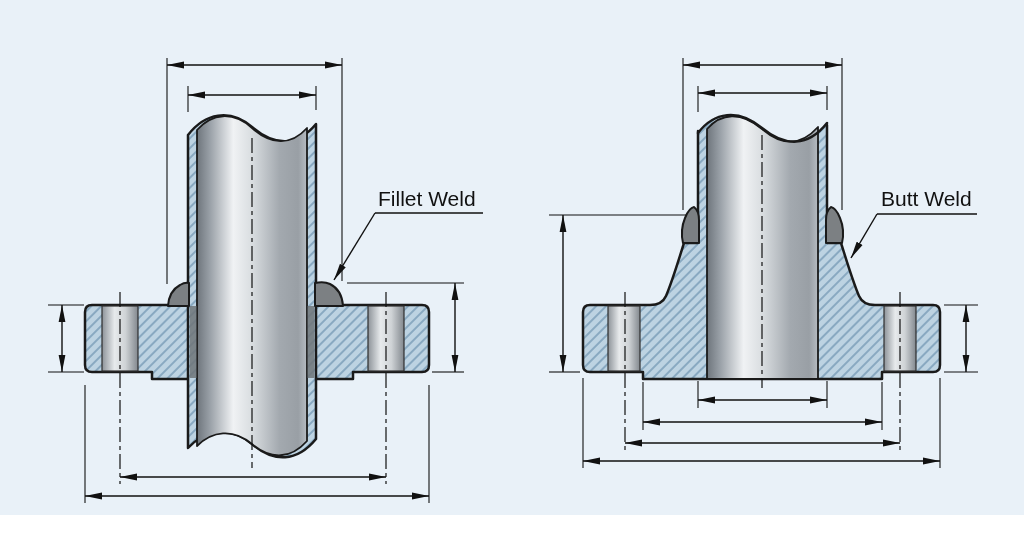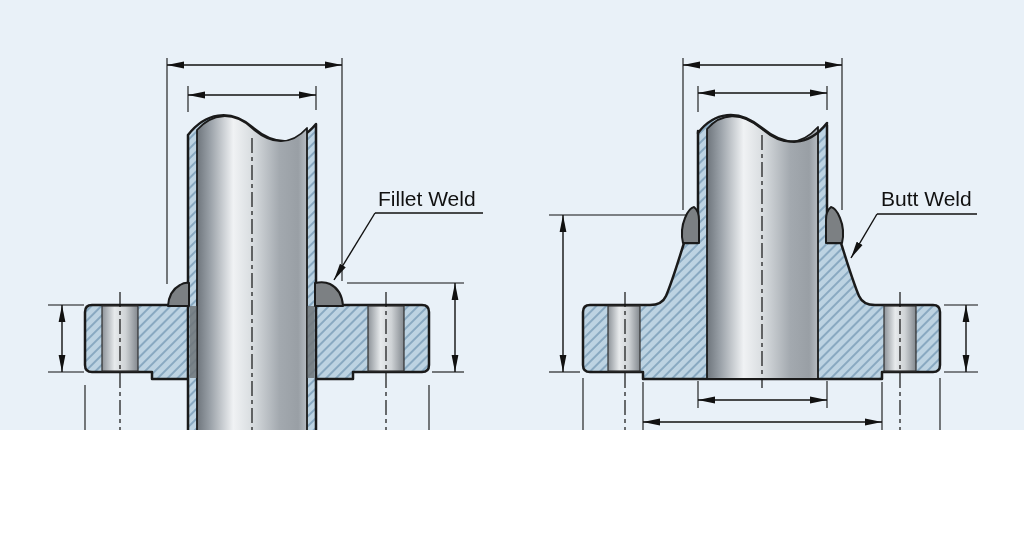--- a/index.html
+++ b/index.html
@@ -1,16 +1,16 @@
 <!DOCTYPE html>
 <html style="--background: #e9f1f8; --outline: #1a1a1a; --dimension: #111111; --label-text: #111111; --hatch-fill: #bdd3e2; --hatch-line: #5f87a6; --steel-dark: #6e757c; --steel-light: #f0f2f4; --steel-mid: #a3a9af; --steel-edge: #b6bcc2; --bolt-dark: #8d9399; --bolt-light: #e7eaec; --weld: #7c8083;"><head>
 <meta charset="utf-8">
 <style>
   html,body{margin:0;padding:0;}
-  .stage{position:relative;width:1024px;height:430px;background:var(--background,#e9f1f8);overflow:hidden;}
+  .stage{position:relative;width:1024px;height:515px;background:var(--background,#e9f1f8);overflow:hidden;}
   svg{position:absolute;left:0;top:0;display:block;}
   .hatched{fill:url(#hatch);stroke:var(--outline,#1a1a1a);stroke-width:2.5;stroke-linejoin:round;}
   .hatchfill{fill:url(#hatch);stroke:none;}
   .steel{fill:url(#pipeGrad);stroke:var(--outline,#1a1a1a);stroke-width:1.8;stroke-linejoin:round;}
   .bolt{fill:url(#boltGrad);stroke:#2f2f2f;stroke-width:1.2;}
   .weld{fill:var(--weld,#7c8083);stroke:var(--outline,#1a1a1a);stroke-width:2;stroke-linejoin:round;}
   .out{fill:none;stroke:var(--outline,#1a1a1a);stroke-width:2.5;stroke-linecap:round;}
   .dim{stroke:var(--dimension,#111);stroke-width:1.4;fill:none;}
   .ext{stroke:var(--dimension,#111);stroke-width:1.1;fill:none;}
   .cl{stroke:var(--dimension,#111);stroke-width:1.2;fill:none;stroke-dasharray:15 4 4 4;}

